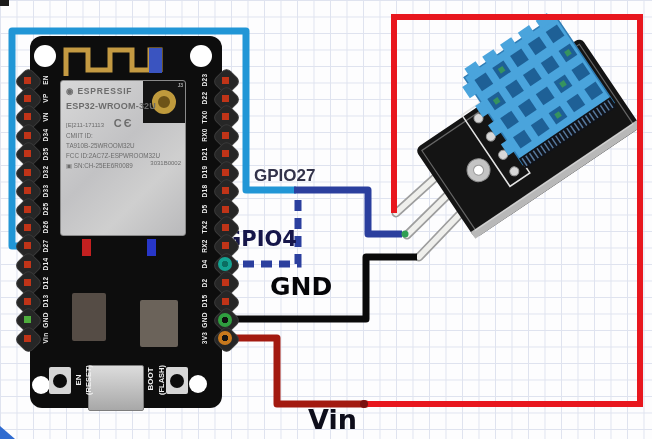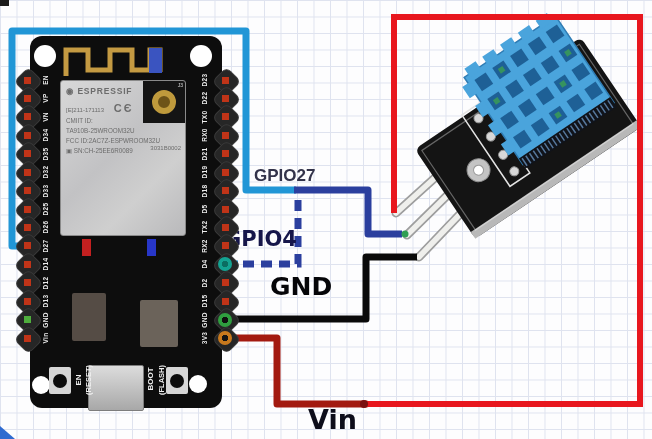--- a/index.html
+++ b/index.html
@@ -94,20 +94,21 @@
   </svg>
   <div class="abs" id="antenna-blue"></div>
 
   <div class="abs" id="esp-module">
     <div id="ufl">
       <div class="ring"></div>
       <span class="tag">J3</span>
     </div>
     <div class="rows">
       <div class="m-brand"><span>◉</span> <span>ESPRESSIF</span></div>
+      <div class="m-model">ESP32-WROOM-32U</div>
       <div class="m-cert">
         <span>[E]211-171113</span>
         <span class="ce">CЄ</span>
       </div>
       <div class="m-small">CMIIT ID:</div>
       <div class="m-small">TA910B-25WROOM32U</div>
       <div class="m-small">FCC ID:2AC7Z-ESPWROOM32U</div>
       <div class="m-small"><span>▣</span> <span>SN:CH-25EE6R0089</span></div>
       <div class="m-code">3031B0002</div>
     </div>

